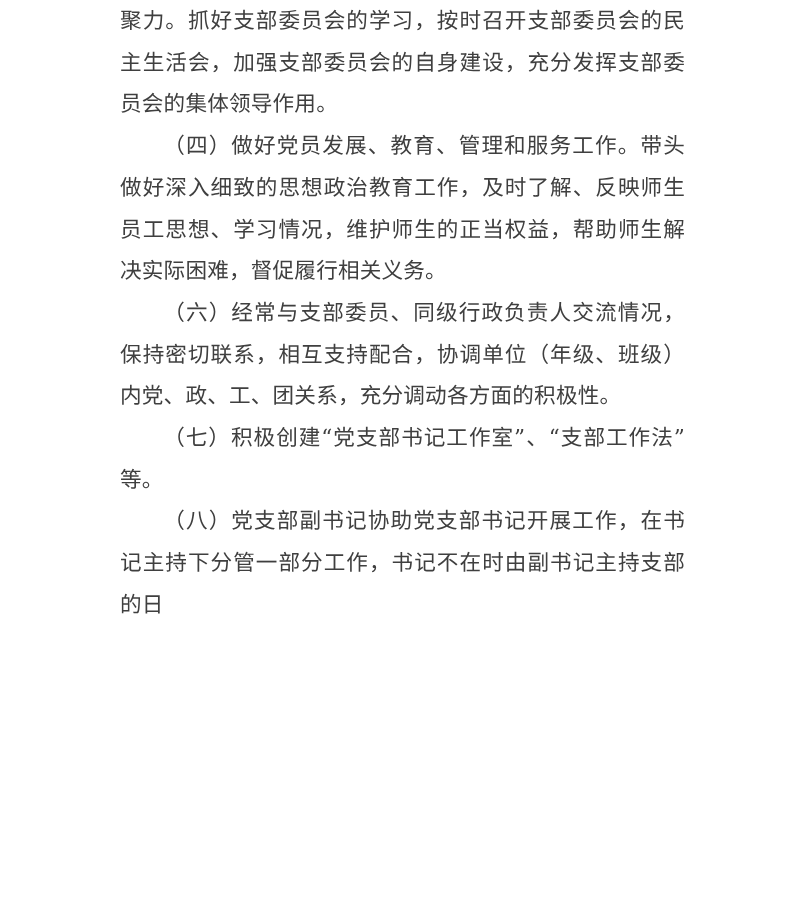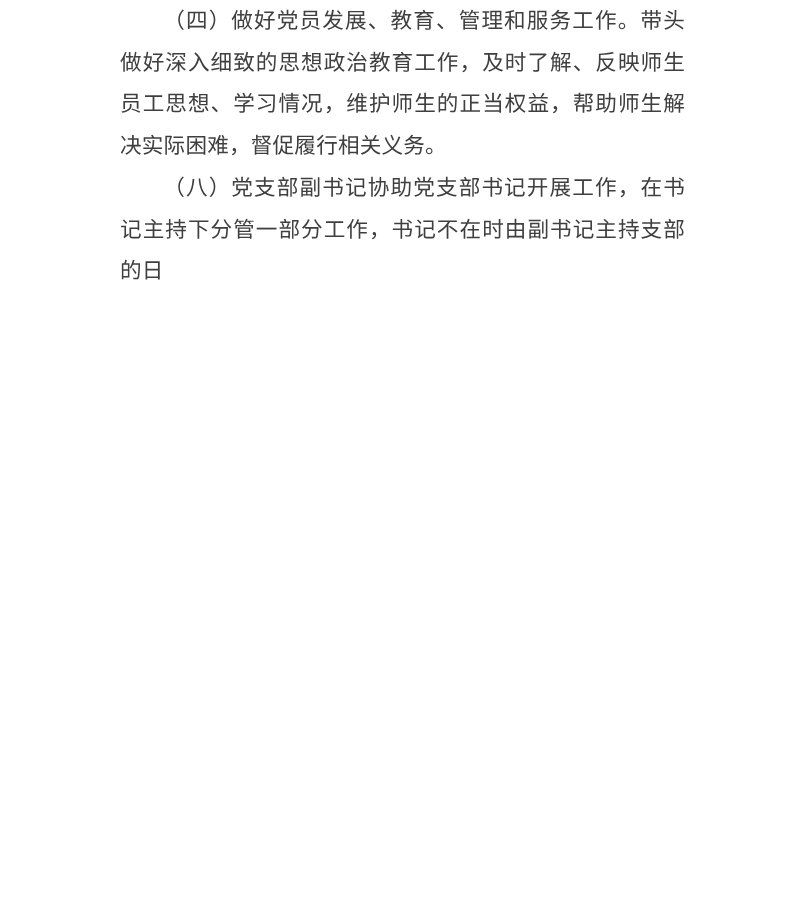--- a/index.html
+++ b/index.html
@@ -36,16 +36,19 @@
   }
   .content p.continuation {
     text-indent: 0;
   }
 </style>
 </head>
 <body>
 
 <div class="page">
   <div class="content">
+    <p class="continuation">聚力。抓好支部委员会的学习，按时召开支部委员会的民主生活会，加强支部委员会的自身建设，充分发挥支部委员会的集体领导作用。</p>
     <p>（四）做好党员发展、教育、管理和服务工作。带头做好深入细致的思想政治教育工作，及时了解、反映师生员工思想、学习情况，维护师生的正当权益，帮助师生解决实际困难，督促履行相关义务。</p>
+    <p>（六）经常与支部委员、同级行政负责人交流情况，保持密切联系，相互支持配合，协调单位（年级、班级）内党、政、工、团关系，充分调动各方面的积极性。</p>
+    <p>（七）积极创建“党支部书记工作室”、“支部工作法”等。</p>
     <p>（八）党支部副书记协助党支部书记开展工作，在书记主持下分管一部分工作，书记不在时由副书记主持支部的日</p>
   </div>
 </div>
 
 </body></html>

